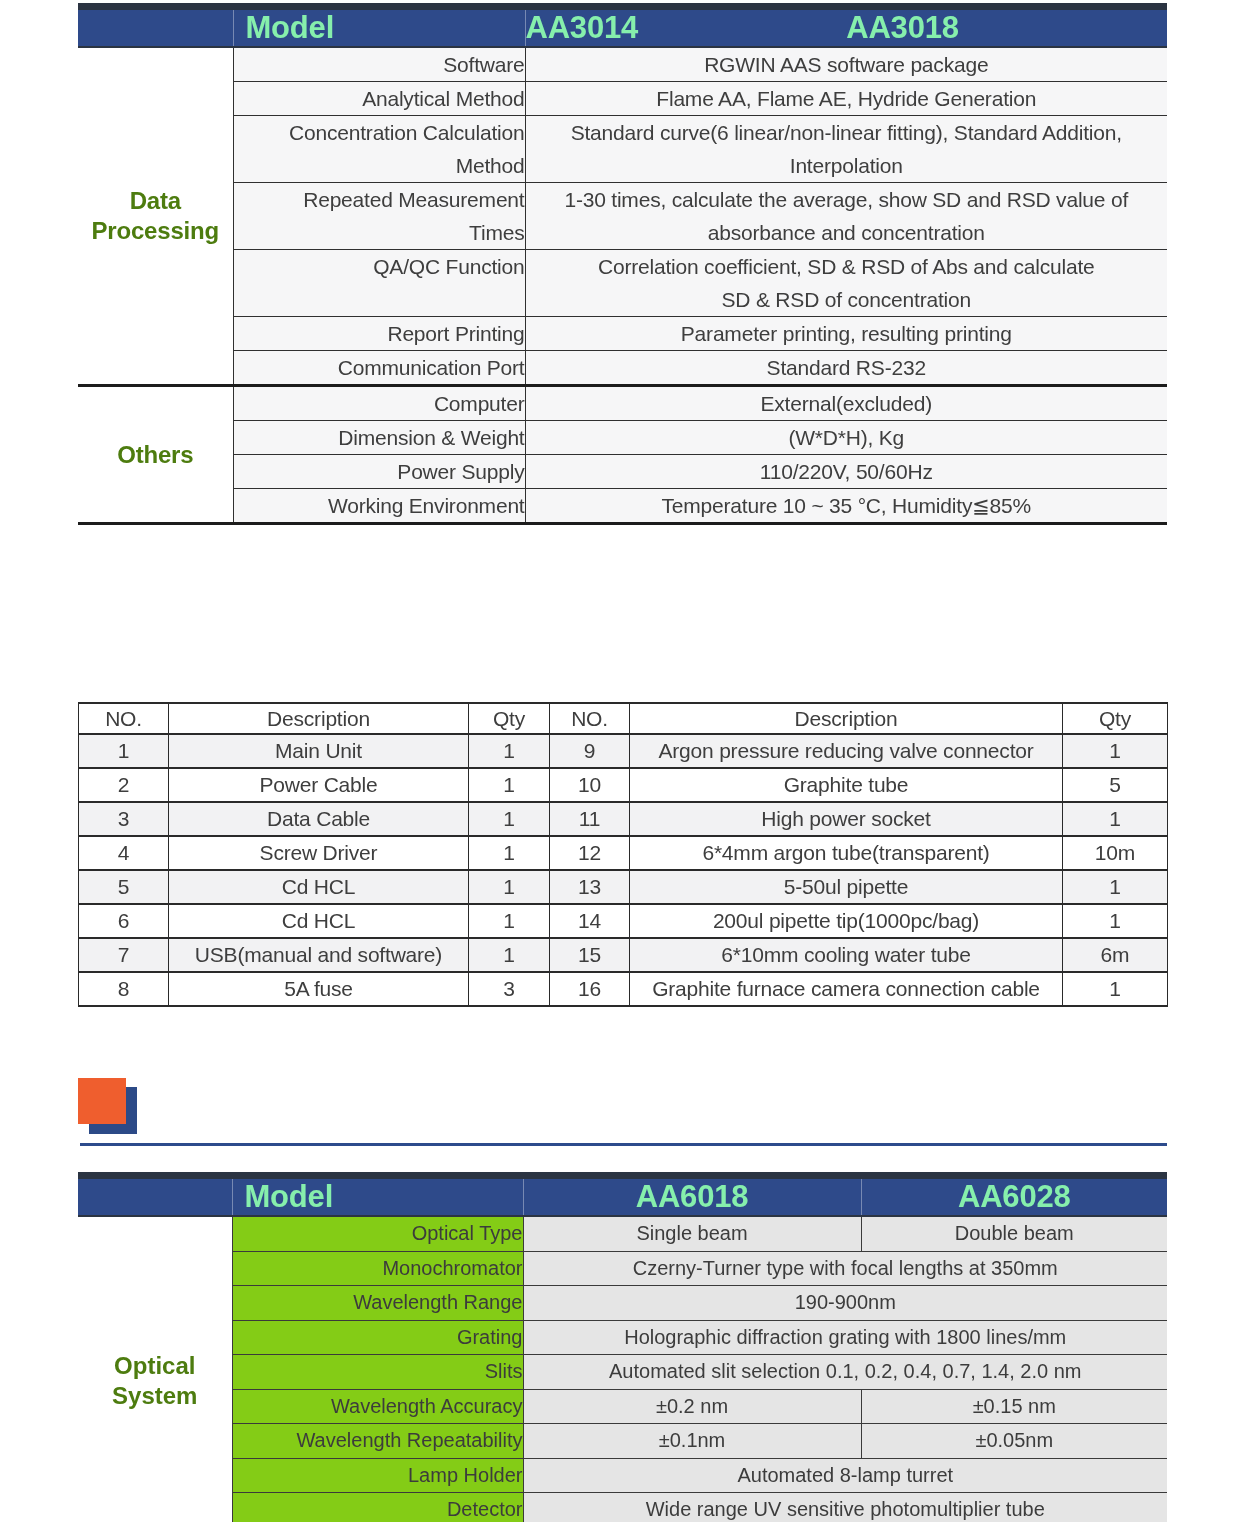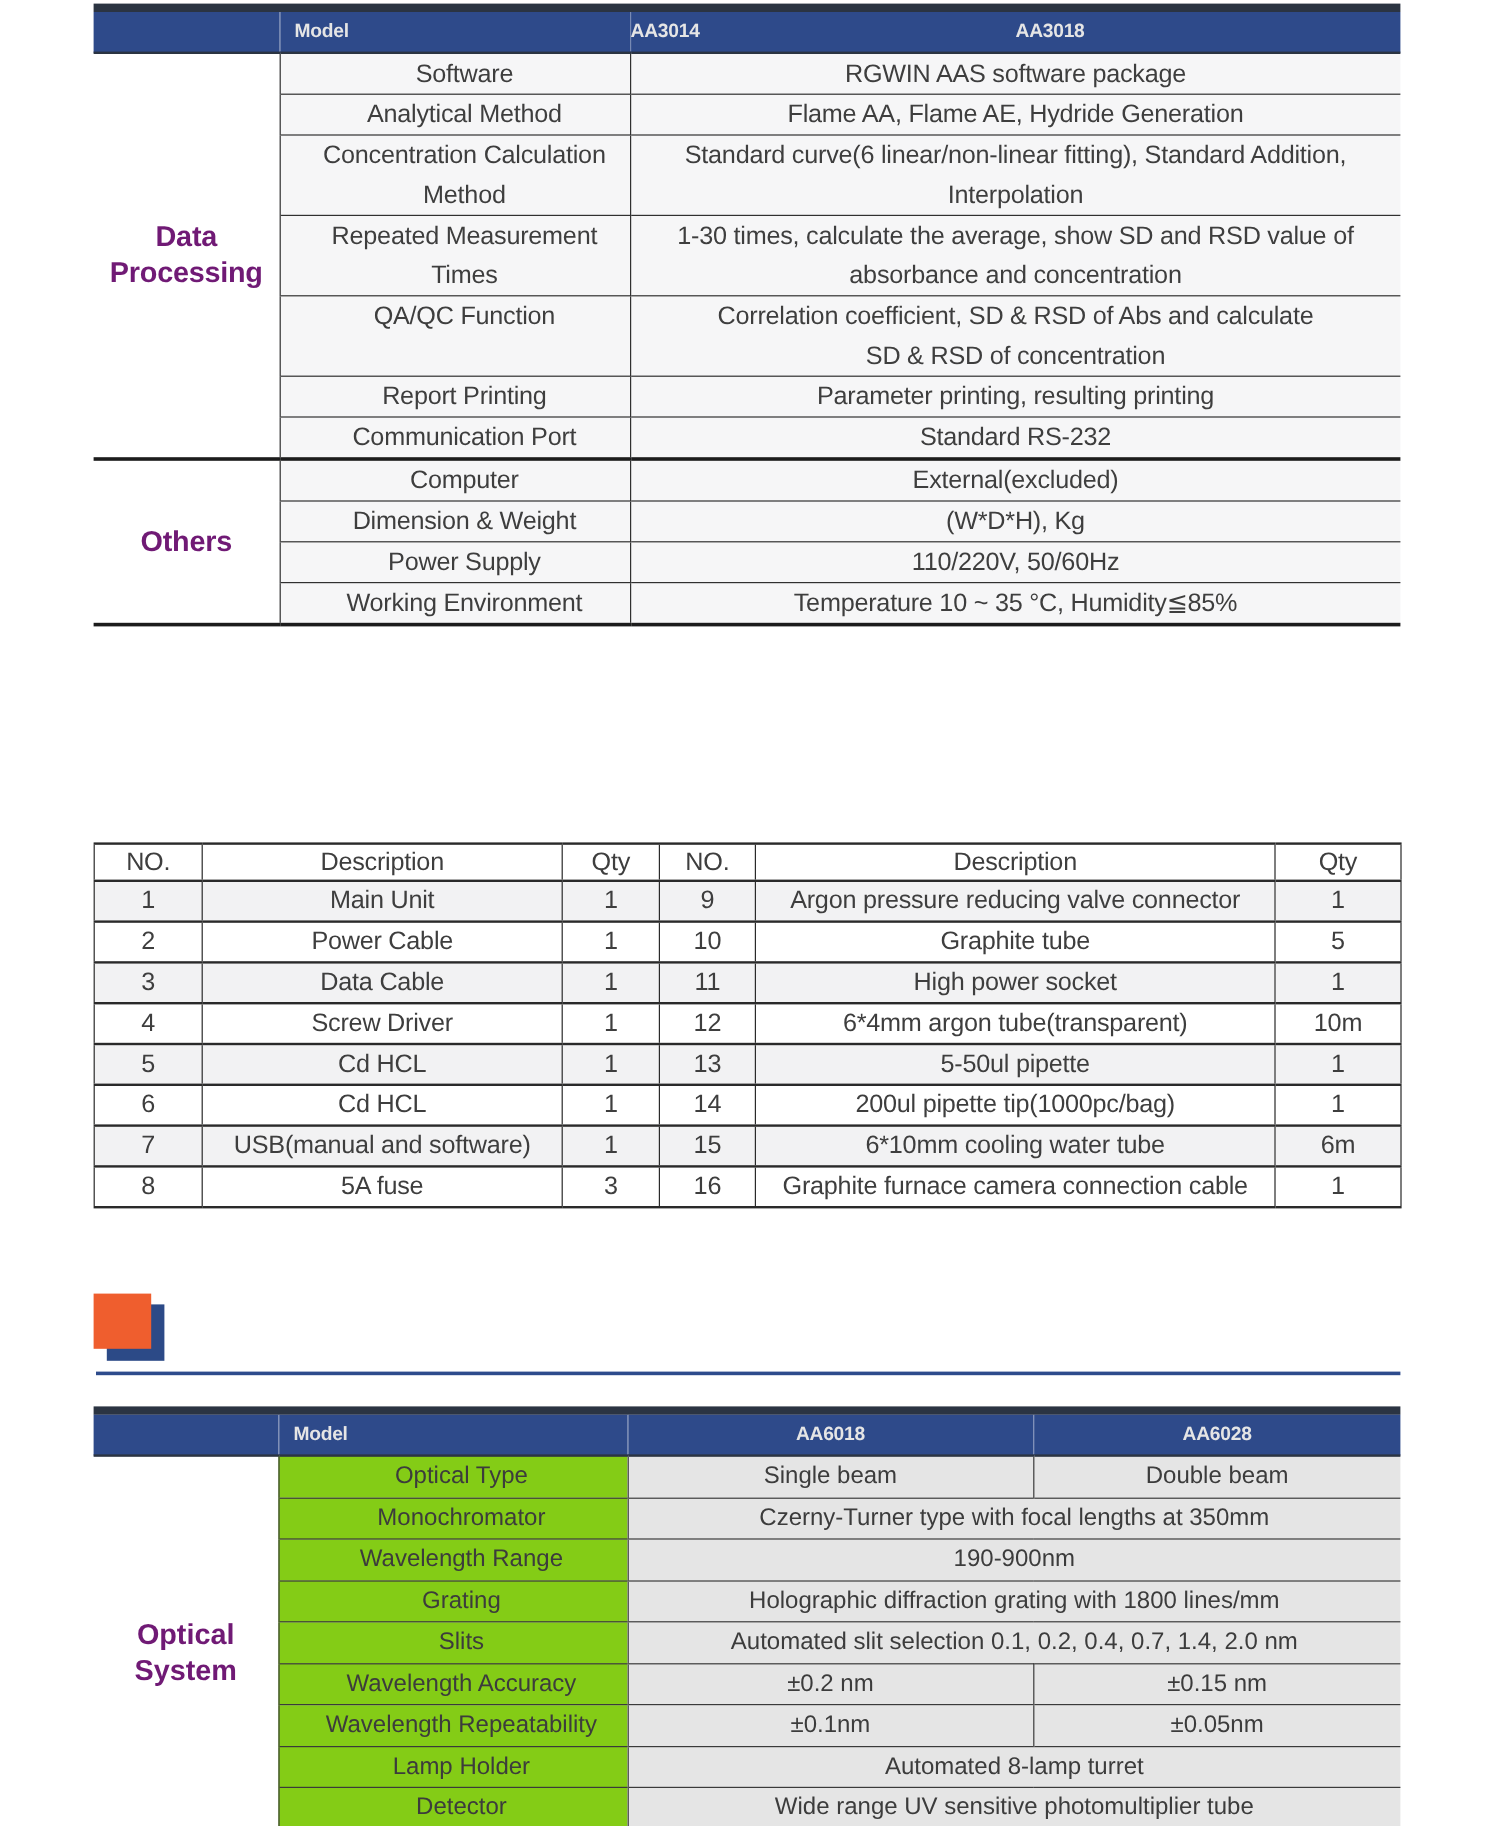--- a/index.html
+++ b/index.html
@@ -10,40 +10,40 @@
     font-family:"Liberation Sans","DejaVu Sans",sans-serif;
     color:#3e3e3e;
   }
   .block { position:absolute; left:78px; width:1089px; }
 
   
   .strip { height:7px; background:#2b3442; width:100%; }
   table { border-collapse:collapse; width:100%; table-layout:fixed; }
   th,td { font-weight:normal; }
   .spec thead th {
-    background:#2e4a8a; color:#e5e5e5; height:34px;
-    font-weight:bold; font-size:16px; letter-spacing:-0.2px;
+    background:#2e4a8a; color:#86efac; height:34px;
+    font-weight:bold; font-size:31px; letter-spacing:-0.2px;
     border-bottom:2px solid #2b3442; text-align:left;
   }
   .spec thead th + th { border-left:1px solid rgba(255,255,255,0.35); }
   .spec thead .m { padding-left:12px; }
   .split { display:flex; width:100%; }
   .split span { flex:1; text-align:left; }
 
   .spec td {
     white-space:pre-line; vertical-align:top;
     font-size:21px; letter-spacing:-0.2px; line-height:33px; color:#3e3e3e;
   }
-  .spec td.prop { background:#f6f6f7; padding-left:16px; text-align:center;
+  .spec td.prop { background:#f6f6f7; padding-left:16px; text-align:right;
     border-left:1.5px solid #303030; border-right:1.5px solid #303030; }
   .spec td.val  { background:#f6f6f7; text-align:center; }
   .spec tbody td { border-top:1.5px solid #303030; }
   .spec td.group {
     background:#ffffff; border:none; text-align:center; vertical-align:middle;
-    color:#701a75; font-weight:bold; font-size:24px; line-height:30px;
+    color:#4d7c0f; font-weight:bold; font-size:24px; line-height:30px;
     border-bottom:3px solid #1c1c1c;
   }
   .spec tr.gend td { border-bottom:3px solid #1c1c1c; }
   .h33 td { height:33px; }  .h32 td { height:32px; }
   .h66 td { height:66px; }  .h67 td { height:67px; }
 
   
   .spec2 td { font-size:20px; letter-spacing:0; line-height:33.5px; color:#3c3c3c; }
   .spec2 tbody td { border-top:1.3px solid #3a3a3a; height:33.5px; }
   .spec2 td.prop { padding-left:14px; border-left:1.3px solid #3a3a3a; border-right:1.3px solid #3a3a3a; background:#84cc16; }

